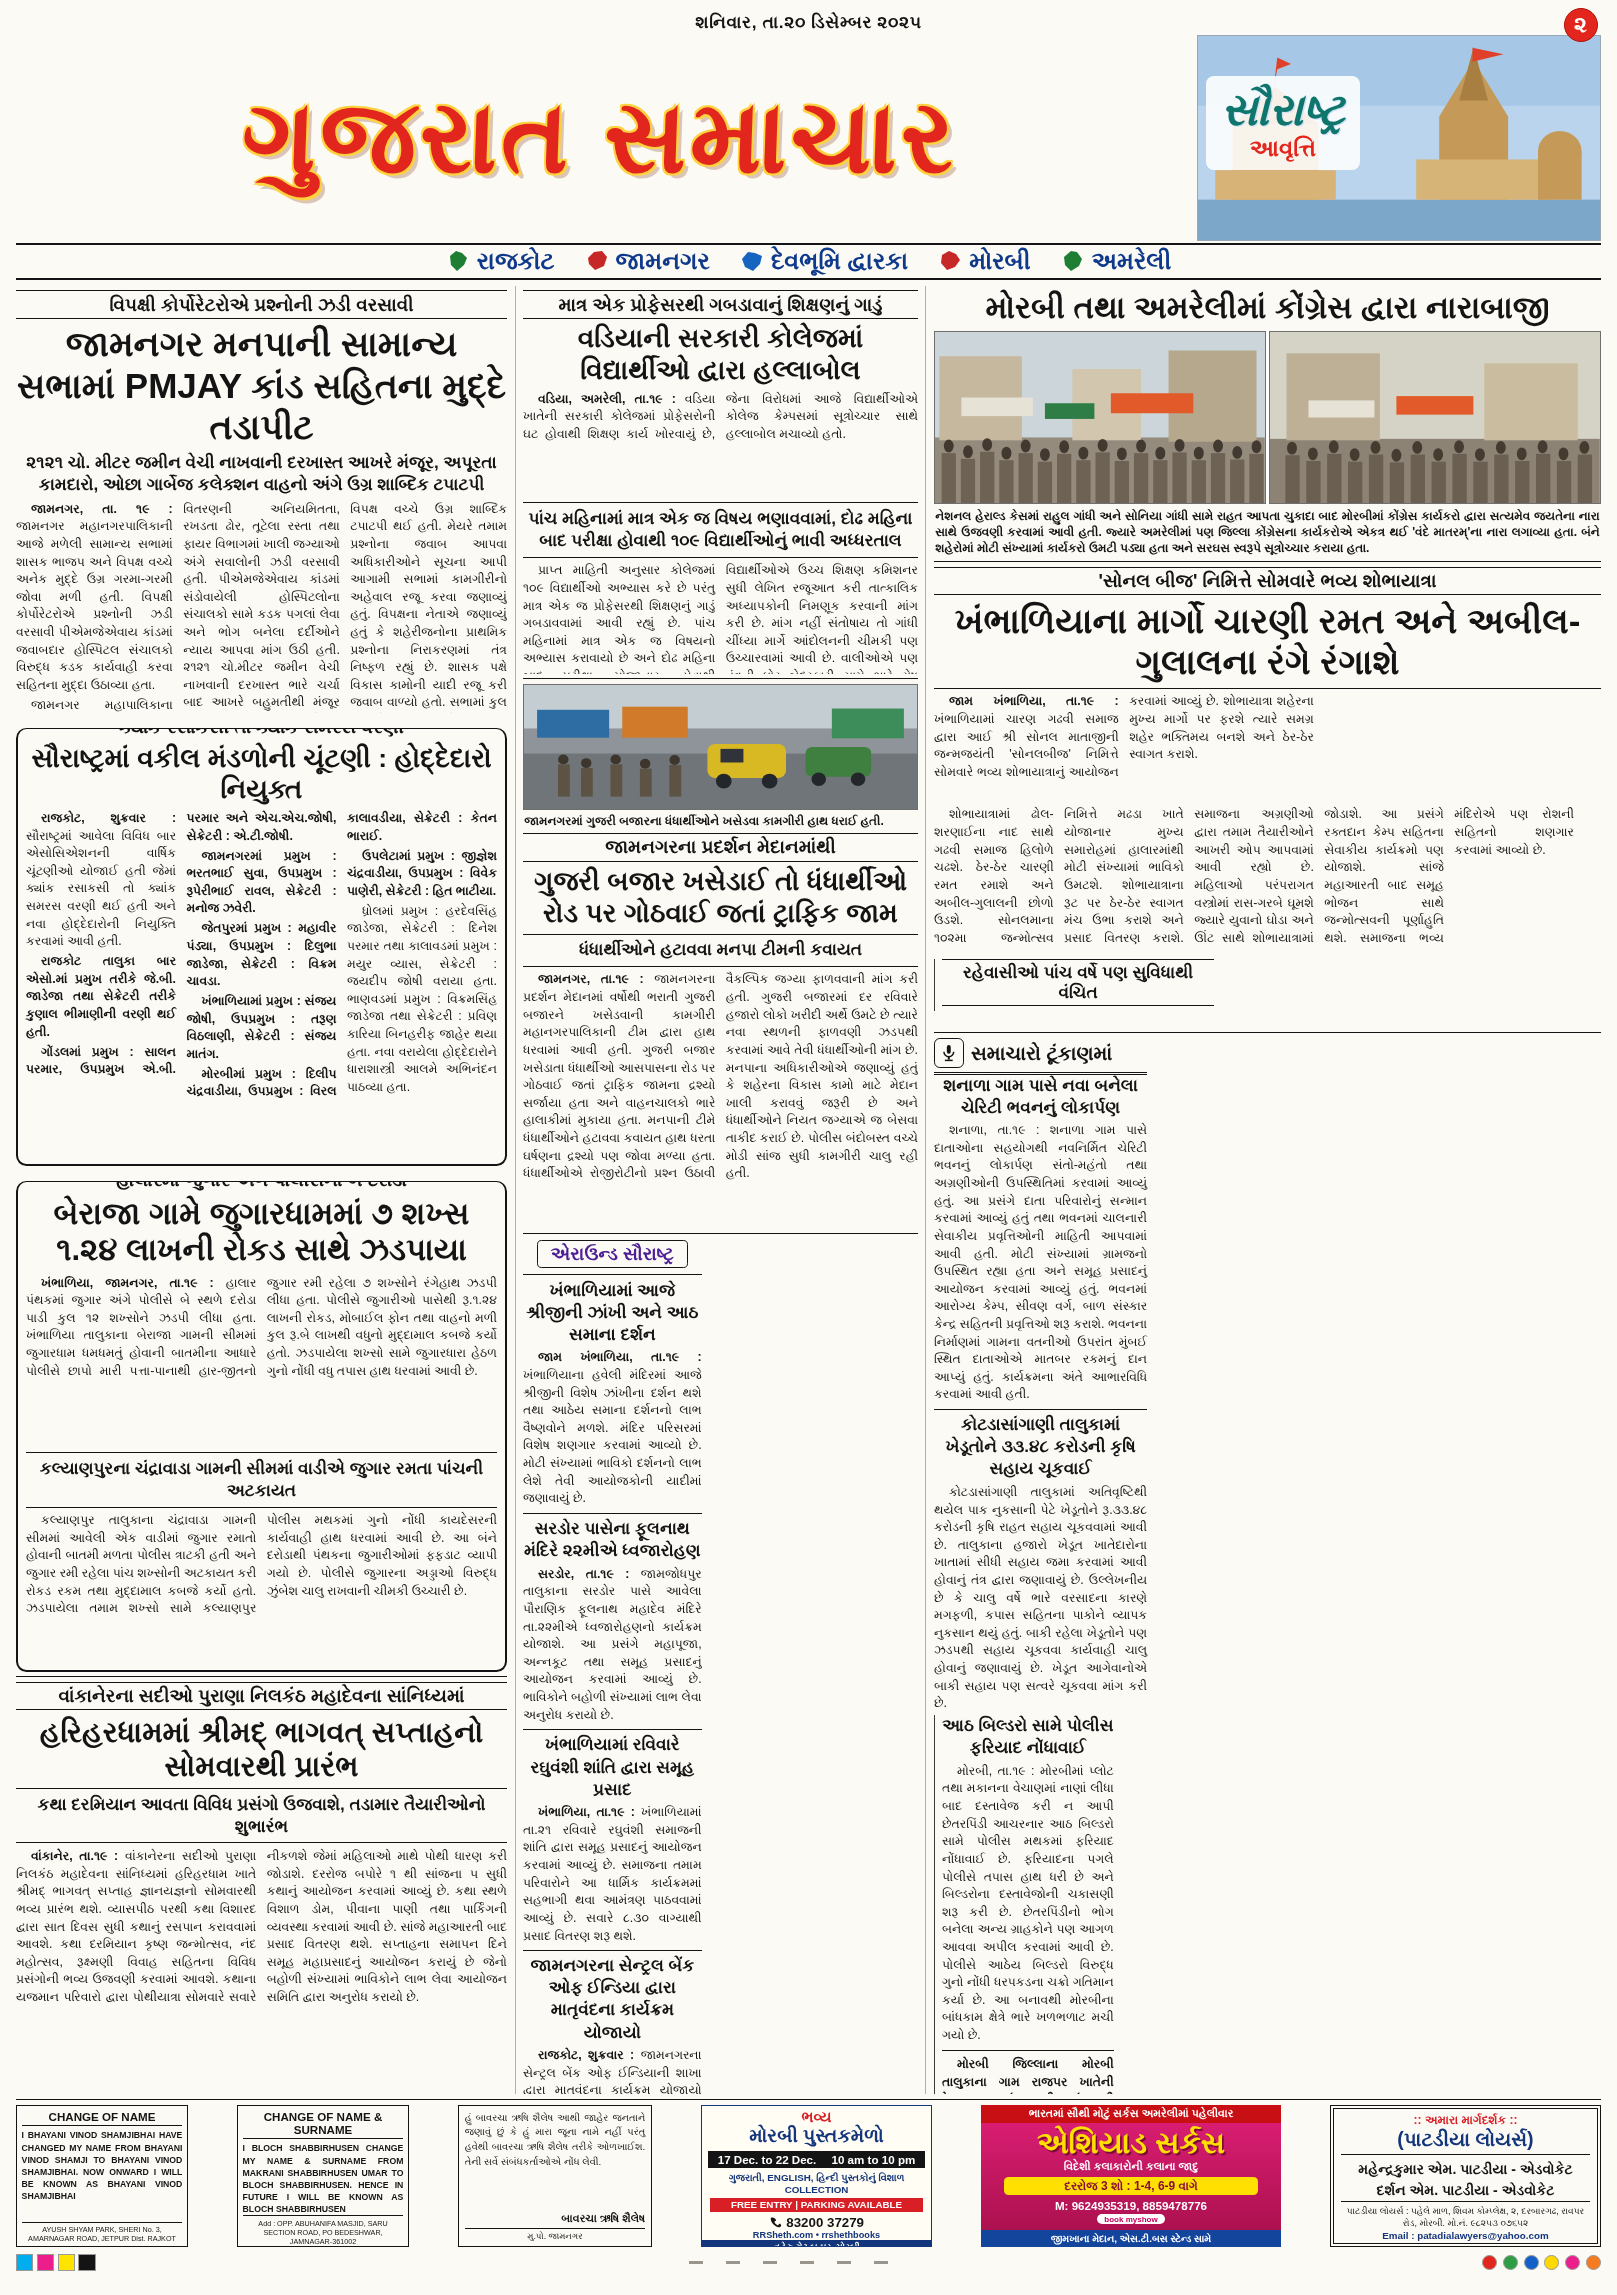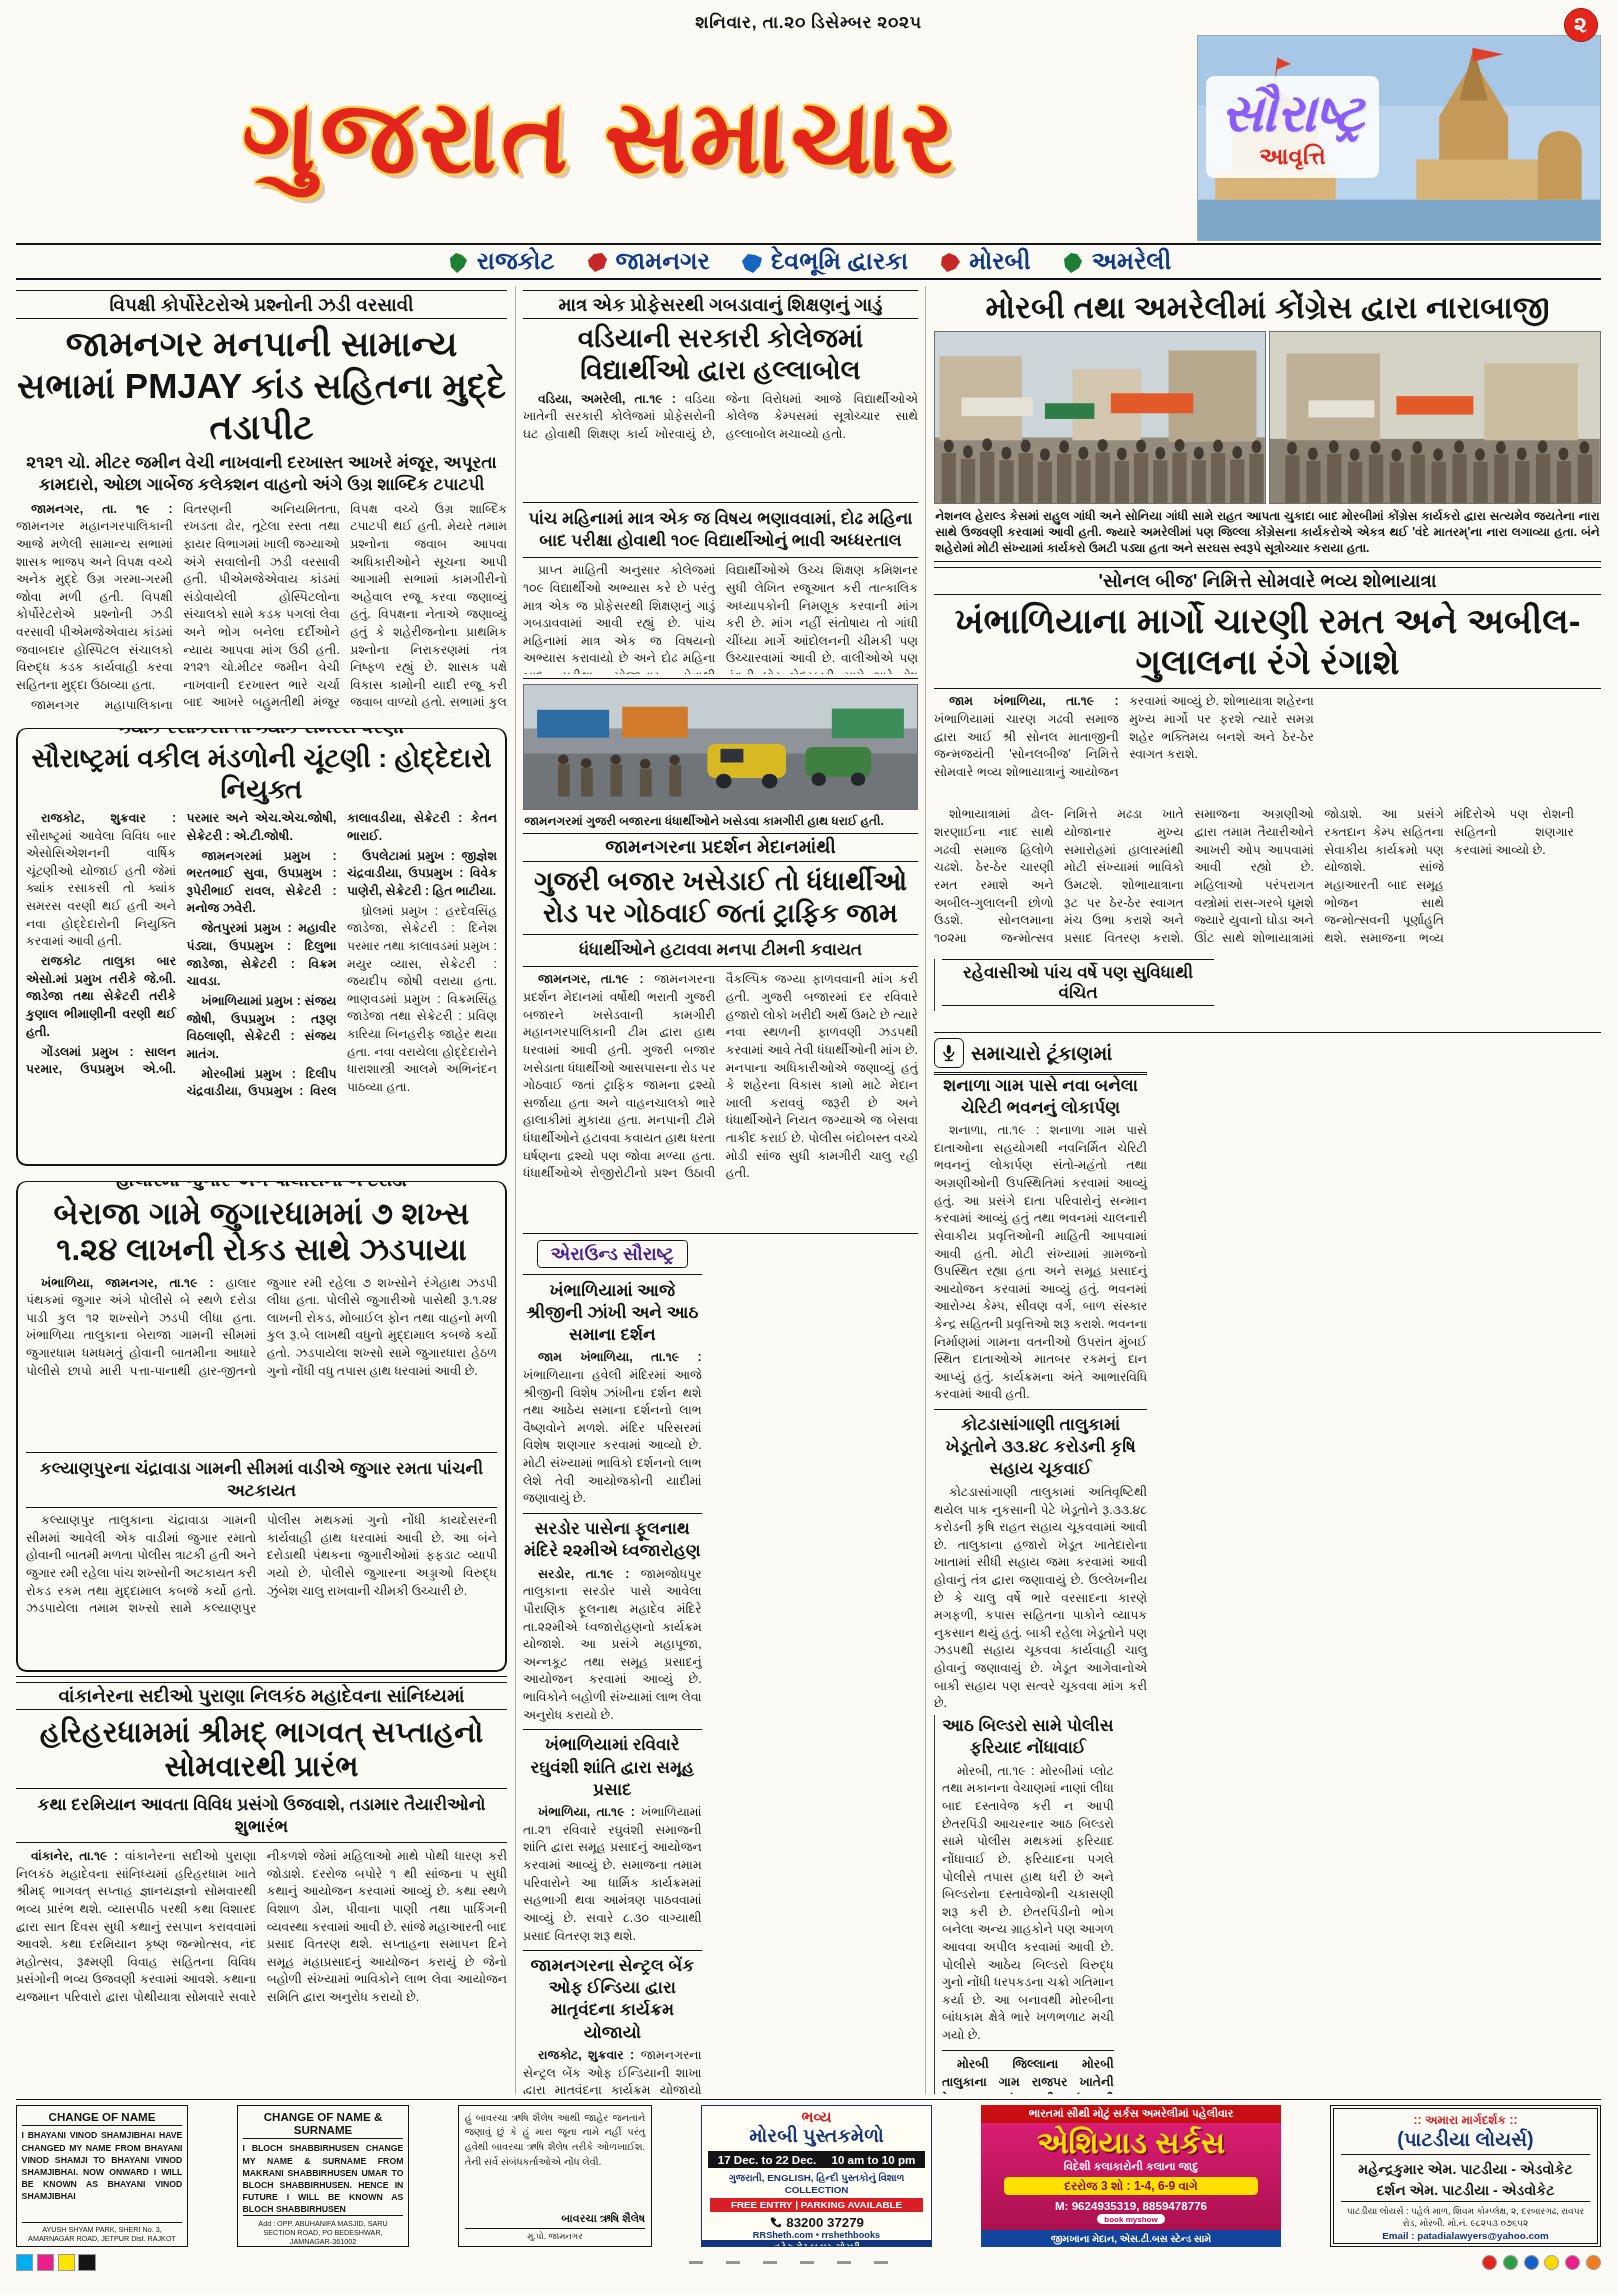--- a/index.html
+++ b/index.html
@@ -10,24 +10,24 @@
   .topbar { position:relative; height:26.6px; }
   .dateline { text-align:center; font-size:17.3px; font-weight:bold; padding-top:3.5px; letter-spacing:0.6px; }
   .page-badge { position:absolute; top:0; right:3.5px; width:34px; height:34px; background:#e3261d; color:#fff; border-radius:50%; display:flex; align-items:center; justify-content:center; font-size:22px; font-weight:bold; border:1.7px solid #b01208; z-index:5; }
   .mast-row { display:flex; gap:14px; height:206px; align-items:stretch; }
   .mast-left { flex:1; display:flex; align-items:center; justify-content:center; }
   .masthead { font-size:102px; font-weight:bold; color:#e3261d; letter-spacing:3.5px; line-height:1.05; transform:skewX(-2deg);
     text-shadow:2.3px 2.3px 0 #ffd23f, -1.7px 1.7px 0 #ffd23f, 1.7px -1.7px 0 #ffd23f, -1.7px -1.7px 0 #ffd23f, 5.2px 5.2px 0 rgba(120,40,10,.25); }
   .edition { width:404px; position:relative; border:1.2px solid #9aa7b5; overflow:hidden; }
   .edition svg { position:absolute; inset:0; width:100%; height:100%; }
   .ed-overlay { position:absolute; left:8px; top:40px; background:rgba(255,255,255,.88); border-radius:8px; padding:8px 15px; text-align:center; }
-  .ed-name { font-size:52px; font-weight:bold; color:#8b5cf6; font-style:italic; line-height:1.15; text-shadow:1.2px 1.2px 0 #cfe0f5; }
+  .ed-name { font-size:45px; font-weight:bold; color:#0f766e; font-style:italic; line-height:1.15; text-shadow:1.2px 1.2px 0 #cfe0f5; }
   .ed-label { font-size:23px; font-weight:bold; color:#e3261d; }
   .cities { height:37px; border-top:2.3px solid #141414; border-bottom:2.3px solid #141414; display:flex; align-items:center; justify-content:center; gap:30px; margin-top:2.3px; }
-  .city { display:flex; align-items:flex-end; gap:7px; }
+  .city { display:flex; align-items:center; gap:7px; }
   .city .cname { font-size:24px; font-weight:bold; color:#0f3a8c; }
   .city svg { width:24px; height:24px; }
 
   
   .content { display:flex; gap:8px; margin-top:5.8px; height:1808px; }
   .col { display:flex; flex-direction:column; min-width:0; }
   .col-l { width:491px; }
   .col-m { width:411px; border-left:0.9px solid #b5b0a6; border-right:0.9px solid #b5b0a6; padding:0 7px; }
   .col-r { flex:1; }
   .blk { display:flex; flex-direction:column; overflow:hidden; padding-top:4.6px; }

